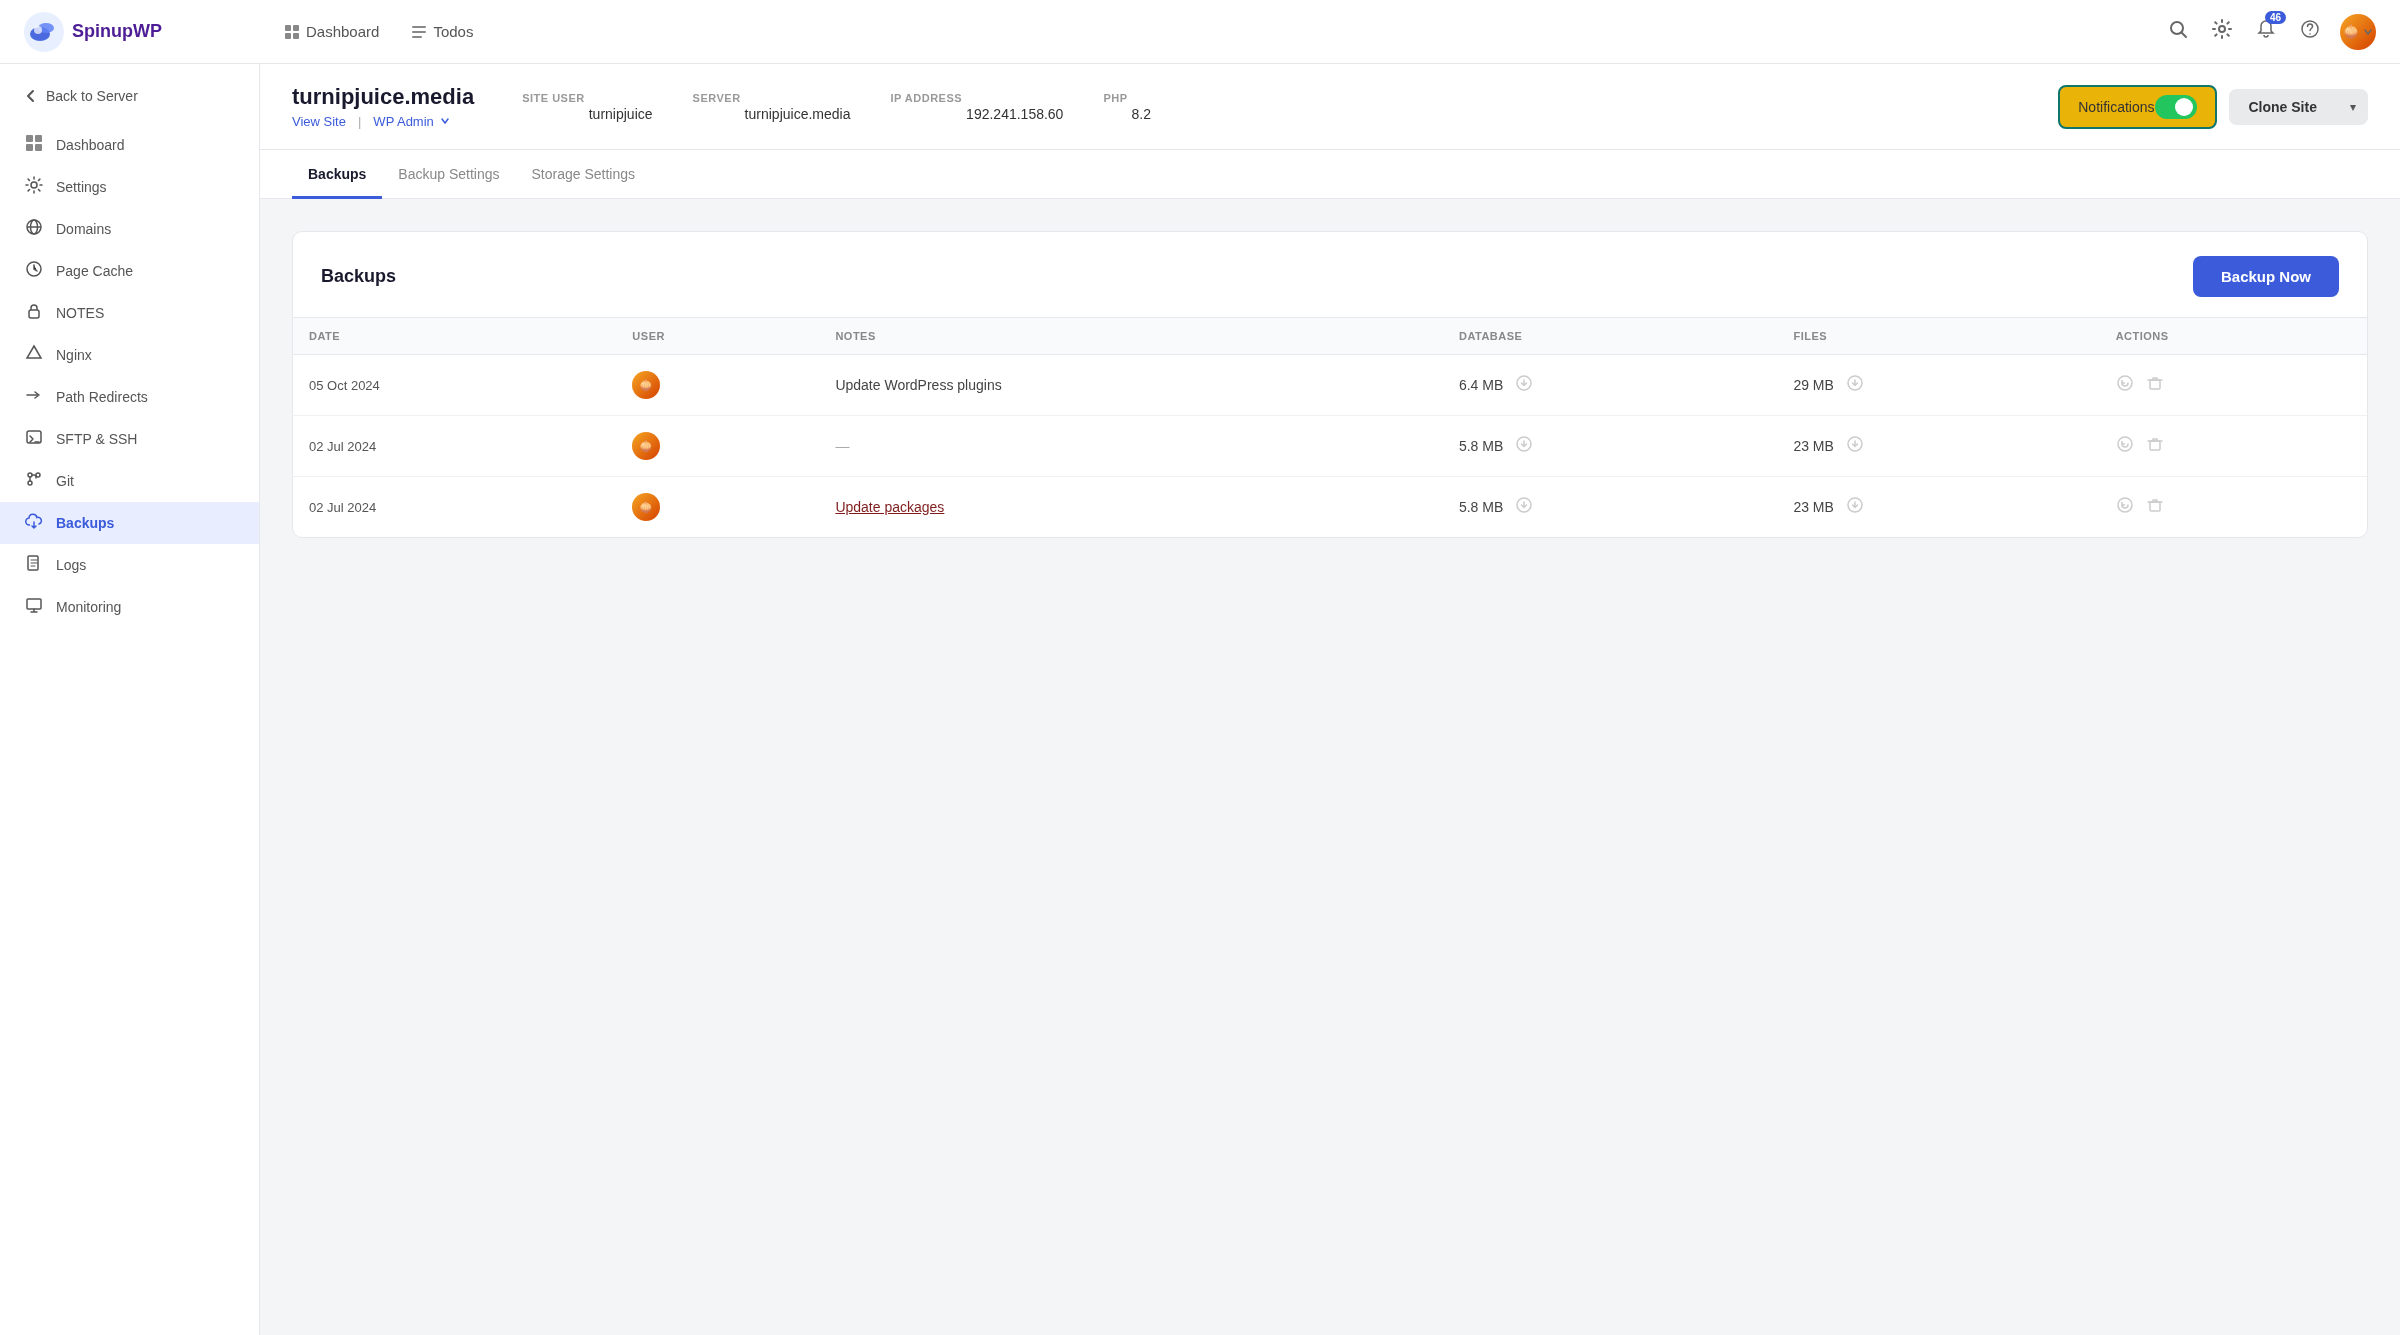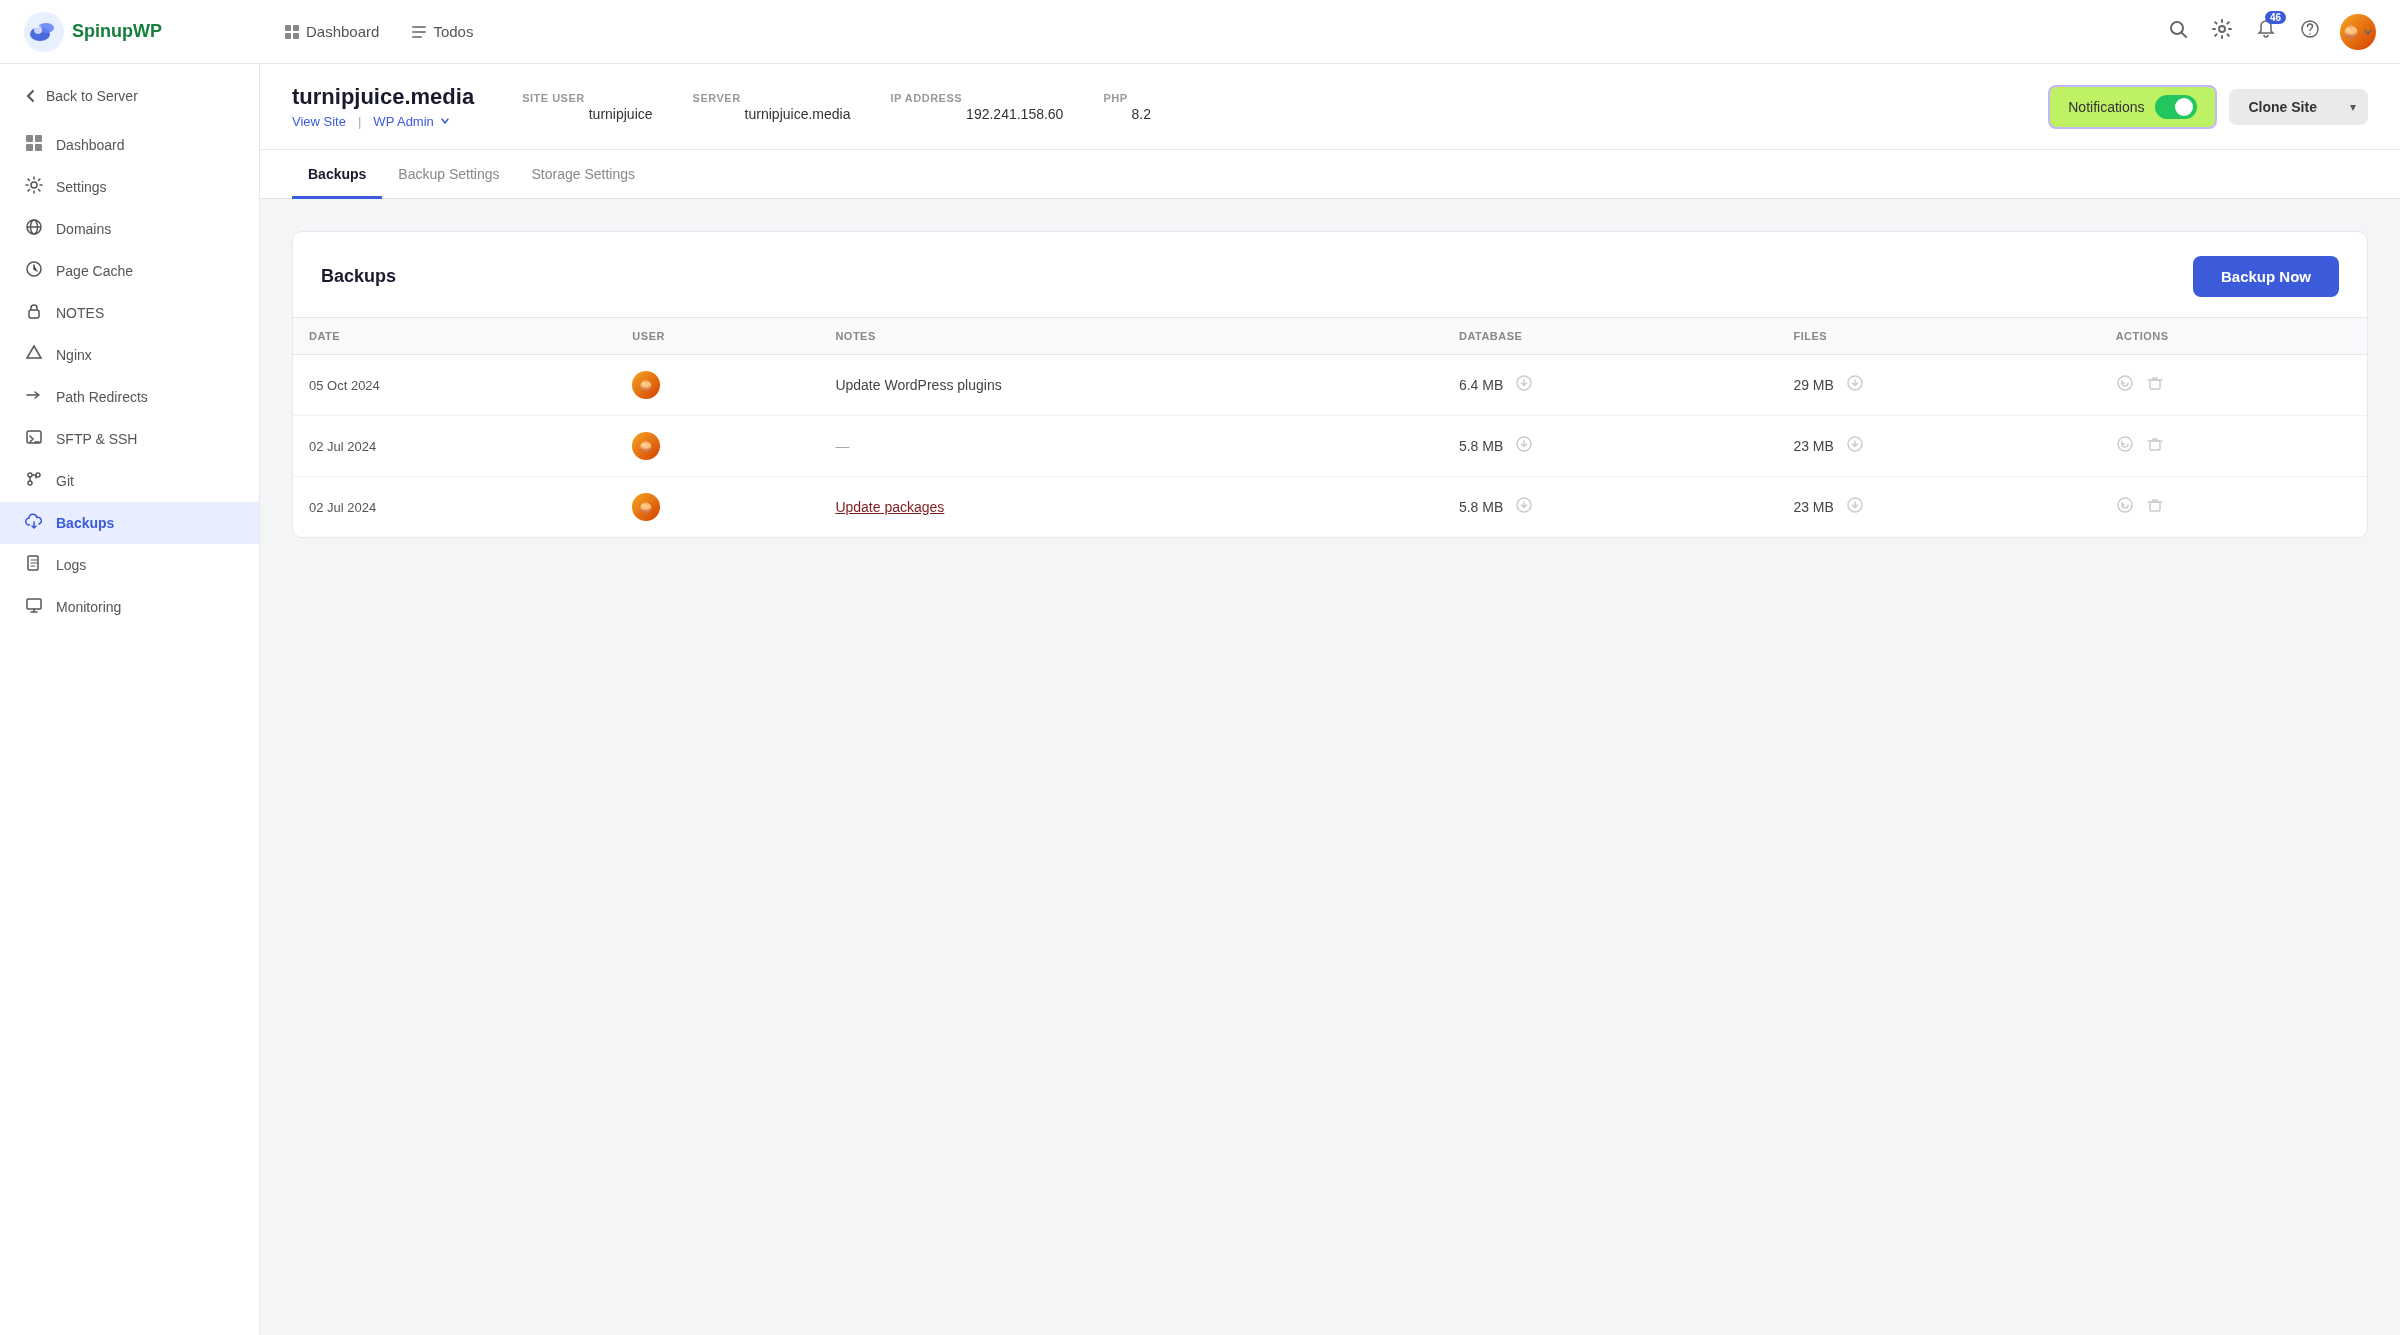--- a/index.html
+++ b/index.html
@@ -6,21 +6,21 @@
     body { font-family: -apple-system, BlinkMacSystemFont, 'Segoe UI', sans-serif; background: #f4f5f7; color: #333; font-size: 14px; }
 
     
     .top-nav {
       display: flex; align-items: center; background: #fff;
       border-bottom: 1px solid #e5e7eb; height: 64px; padding: 0 24px;
       position: fixed; top: 0; left: 0; right: 0; z-index: 100;
     }
     .logo-area { display: flex; align-items: center; gap: 8px; width: 260px; }
     .logo-icon { width: 40px; height: 40px; }
-    .logo-text { font-size: 18px; font-weight: 700; color: #15803d; }
+    .logo-text { font-size: 18px; font-weight: 700; color: #4c1d95; }
     .nav-links { display: flex; gap: 32px; flex: 1; }
     .nav-link { display: flex; align-items: center; gap: 6px; color: #555; font-size: 15px; font-weight: 500; text-decoration: none; cursor: pointer; }
     .nav-actions { display: flex; align-items: center; gap: 16px; }
     .nav-icon-btn { background: none; border: none; cursor: pointer; color: #666; font-size: 18px; padding: 4px; position: relative; }
     .badge { position: absolute; top: -4px; right: -6px; background: #3b5bdb; color: #fff; font-size: 10px; border-radius: 10px; padding: 1px 5px; font-weight: 700; }
     .avatar-img { width: 36px; height: 36px; border-radius: 50%; background: linear-gradient(135deg, #f6a623, #d44000); display: flex; align-items: center; justify-content: center; color: #fff; font-size: 14px; font-weight: 700; }
 
     
     .sidebar {
       position: fixed; top: 64px; left: 0; bottom: 0; width: 260px;
@@ -49,22 +49,22 @@
     .site-title { font-size: 22px; font-weight: 700; color: #1a1a2e; margin-bottom: 4px; }
     .site-links { display: flex; gap: 12px; }
     .site-link { color: #3b5bdb; font-size: 13px; text-decoration: none; cursor: pointer; }
     .site-link-sep { color: #aaa; font-size: 13px; }
     .site-meta { display: flex; gap: 40px; flex: 1; }
     .meta-group { display: flex; flex-direction: row; gap: 4px; }
     .meta-label { font-size: 11px; font-weight: 600; color: #999; text-transform: uppercase; letter-spacing: 0.5px; }
     .meta-value { font-size: 14px; color: #333; margin-top: 14px; }
     .site-actions { display: flex; align-items: center; gap: 12px; margin-left: auto; }
     .notif-btn {
-      display: flex; align-items: center; gap: 10px; padding: 8px 18px;
-      border: 2px solid #c4b5fd; border-radius: 8px; background: #bef264; cursor: pointer; font-size: 14px; font-weight: 500; color: #333;
+      display: flex; align-items: center; gap: 0; padding: 8px 18px;
+      border: 2px solid #0f766e; border-radius: 8px; background: #eab308; cursor: pointer; font-size: 14px; font-weight: 500; color: #333;
     }
     .toggle { width: 42px; height: 24px; background: #22c55e; border-radius: 12px; position: relative; cursor: pointer; }
     .toggle::after { content: ''; position: absolute; top: 3px; right: 4px; width: 18px; height: 18px; background: #fff; border-radius: 50%; }
     .clone-btn {
       display: flex; align-items: center; background: #e9eaec; border: none;
       border-radius: 8px; overflow: hidden; cursor: pointer;
     }
     .clone-main { padding: 10px 20px; font-size: 14px; font-weight: 600; color: #333; background: #e9eaec; border: none; cursor: pointer; }
     .clone-sep { width: 1px; background: #ccc; height: 100%; }
     .clone-arrow { padding: 10px 12px; font-size: 12px; color: #555; background: #e9eaec; border: none; cursor: pointer; }

